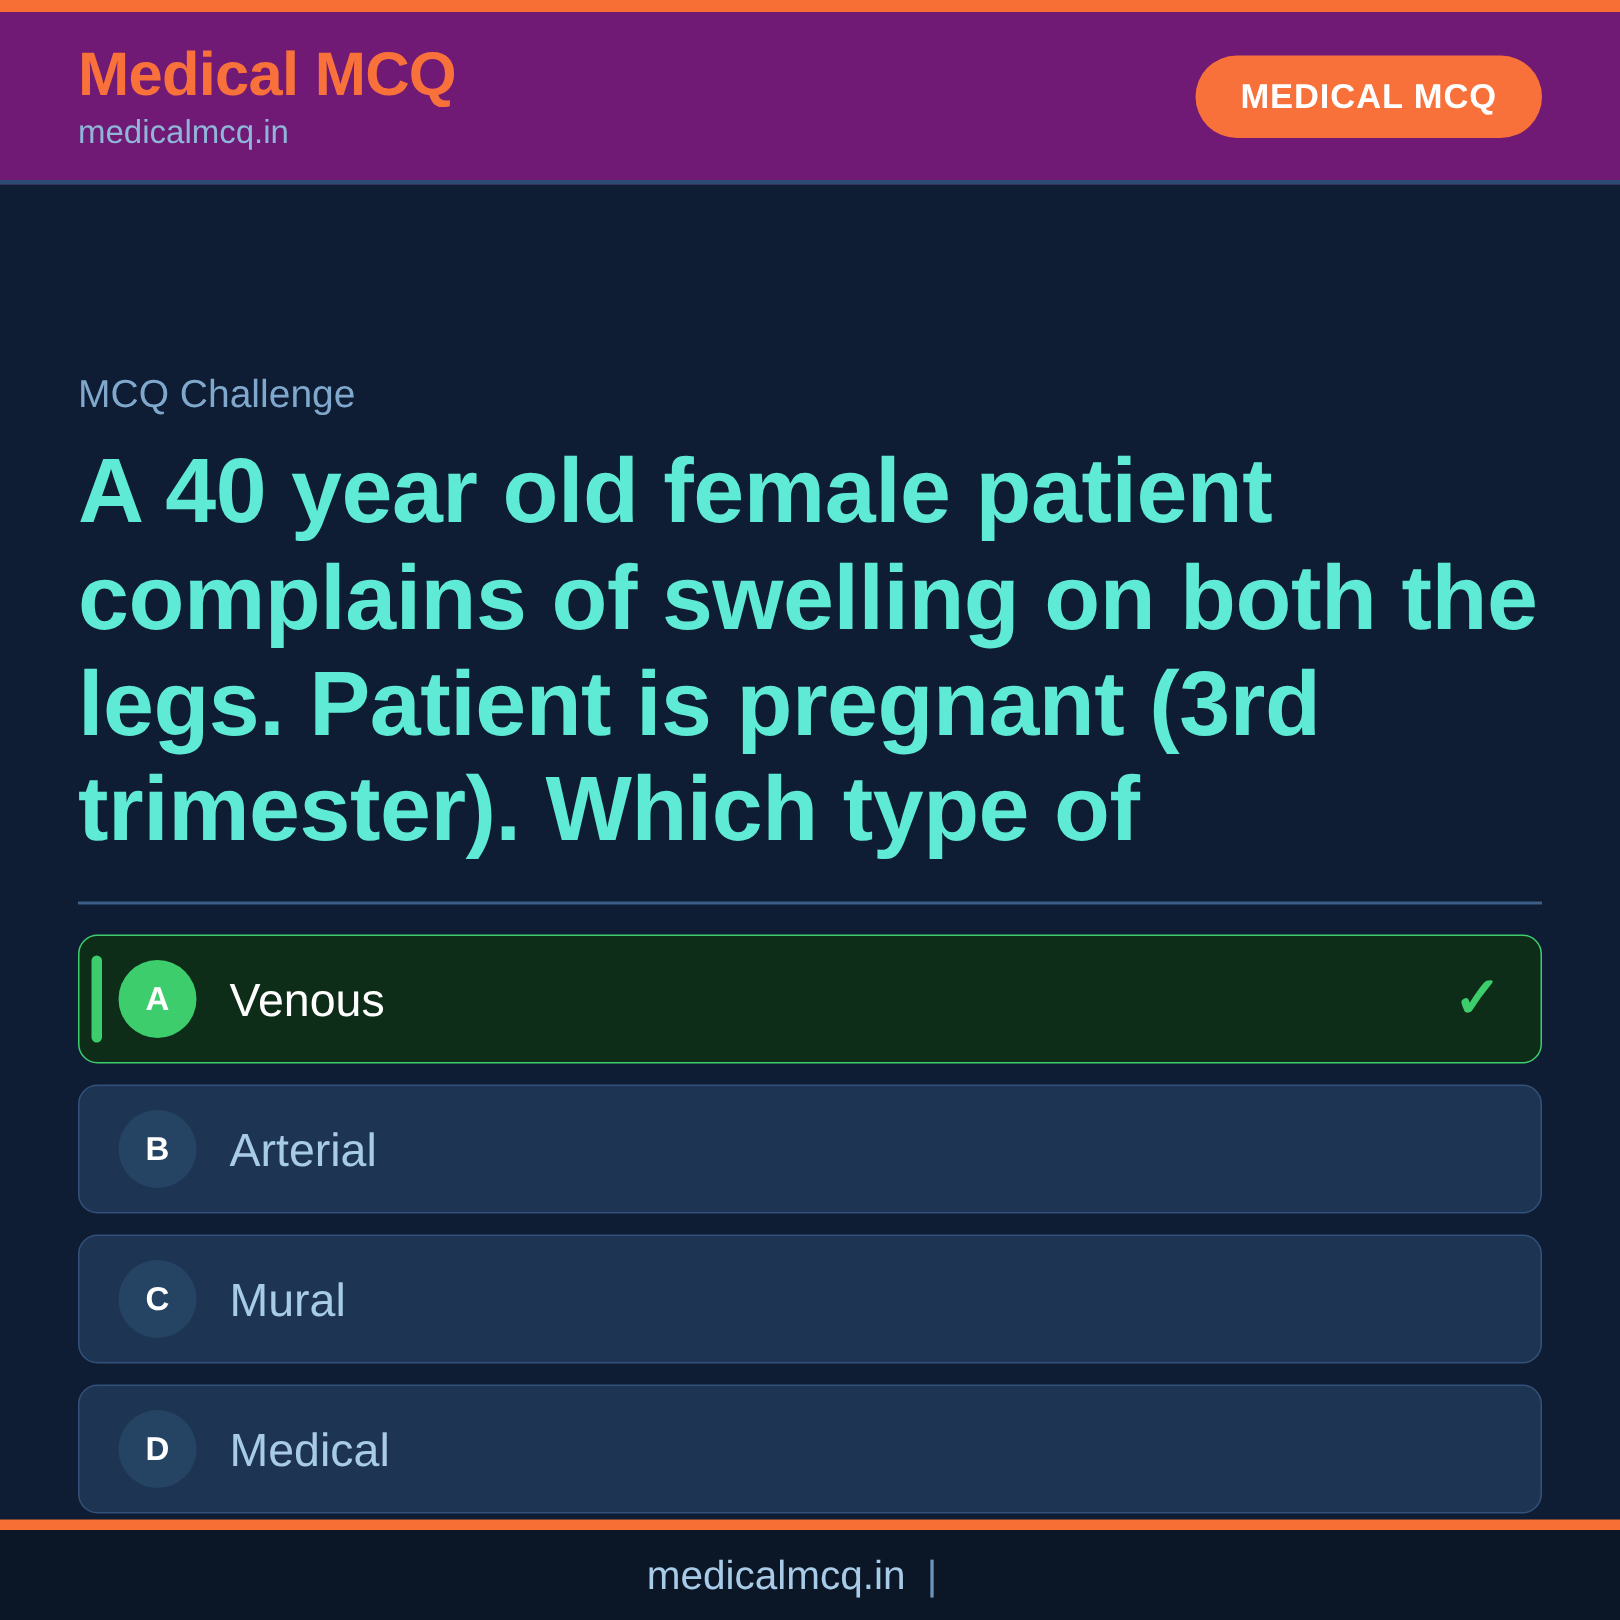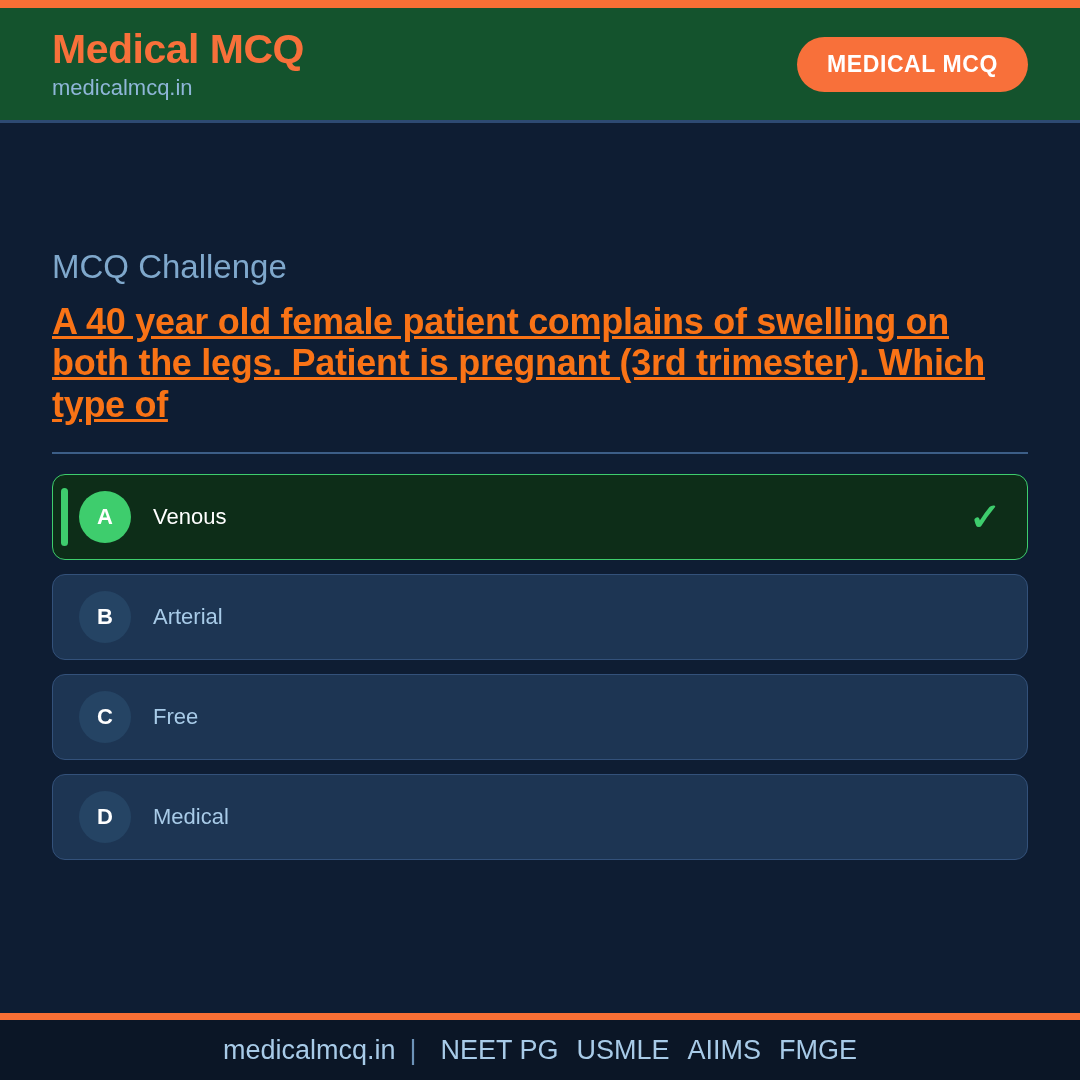--- a/index.html
+++ b/index.html
@@ -28,21 +28,21 @@
     height:8px;
     width:100%;
     background:#f86f35;
     flex:0 0 auto;
   }
 
   
   .header {
     flex:0 0 auto;
     height:115px;
-    background:#14532d;
+    background:#701a75;
     border-bottom:3px solid #2d4a72;
     display:flex;
     align-items:center;
     justify-content:space-between;
     padding:0 52px;
   }
   .brand { display:flex; flex-direction:column; justify-content:center; }
   .brand-title {
     font-size:41px;
     font-weight:bold;
@@ -71,33 +71,32 @@
   .content {
     flex:1 1 auto;
     padding:0 52px;
     display:flex;
     flex-direction:column;
     position:relative;
   }
 
   .kicker {
     margin-top:124px;
-    font-size:33px;
+    font-size:26px;
     color:#7fa8cc;
     line-height:1.2;
   }
 
   .question {
     margin-top:14px;
-    font-size:36px;
-    font-weight:bold;
-    color:#f97316;
+    font-size:61px;
+    font-weight:bold;
+    color:#5eead4;
     line-height:1.16;
     letter-spacing:-0.3px;
-    text-decoration:underline;
   }
 
   .divider {
     margin-top:26px;
     height:2px;
     width:100%;
     background:#3c5e87;
   }
 
   
@@ -150,21 +149,21 @@
     align-items:center;
     justify-content:center;
     margin-right:22px;
   }
   .option.correct .opt-letter {
     background:#3ecd6d;
     color:#ffffff;
   }
 
   .opt-text {
-    font-size:22px;
+    font-size:31px;
     color:#a8cbe8;
     line-height:1.2;
   }
   .option.correct .opt-text {
     color:#ffffff;
   }
 
   .check {
     margin-left:auto;
     color:#3ecd6d;
@@ -233,41 +232,35 @@
       <div class="option">
 
         <div class="opt-letter">B</div>
         <div class="opt-text">Arterial</div>
 
       </div>
 
       <div class="option">
 
         <div class="opt-letter">C</div>
-        <div class="opt-text">Free</div>
+        <div class="opt-text">Mural</div>
 
       </div>
 
       <div class="option">
 
         <div class="opt-letter">D</div>
         <div class="opt-text">Medical</div>
 
       </div>
 
     </div>
   </div>
 
   <div class="footer-accent"></div>
 
   <div class="footer">
     <span class="footer-text">medicalmcq.in</span>
     <span class="footer-sep">|</span>
     <span class="footer-sep" style="padding:0 5px;"></span>
-    <span class="footer-tags">
-      <span class="footer-text">NEET PG</span>
-      <span class="footer-text">USMLE</span>
-      <span class="footer-text">AIIMS</span>
-      <span class="footer-text">FMGE</span>
-    </span>
   </div>
 
 </div>
 
 </body></html>

